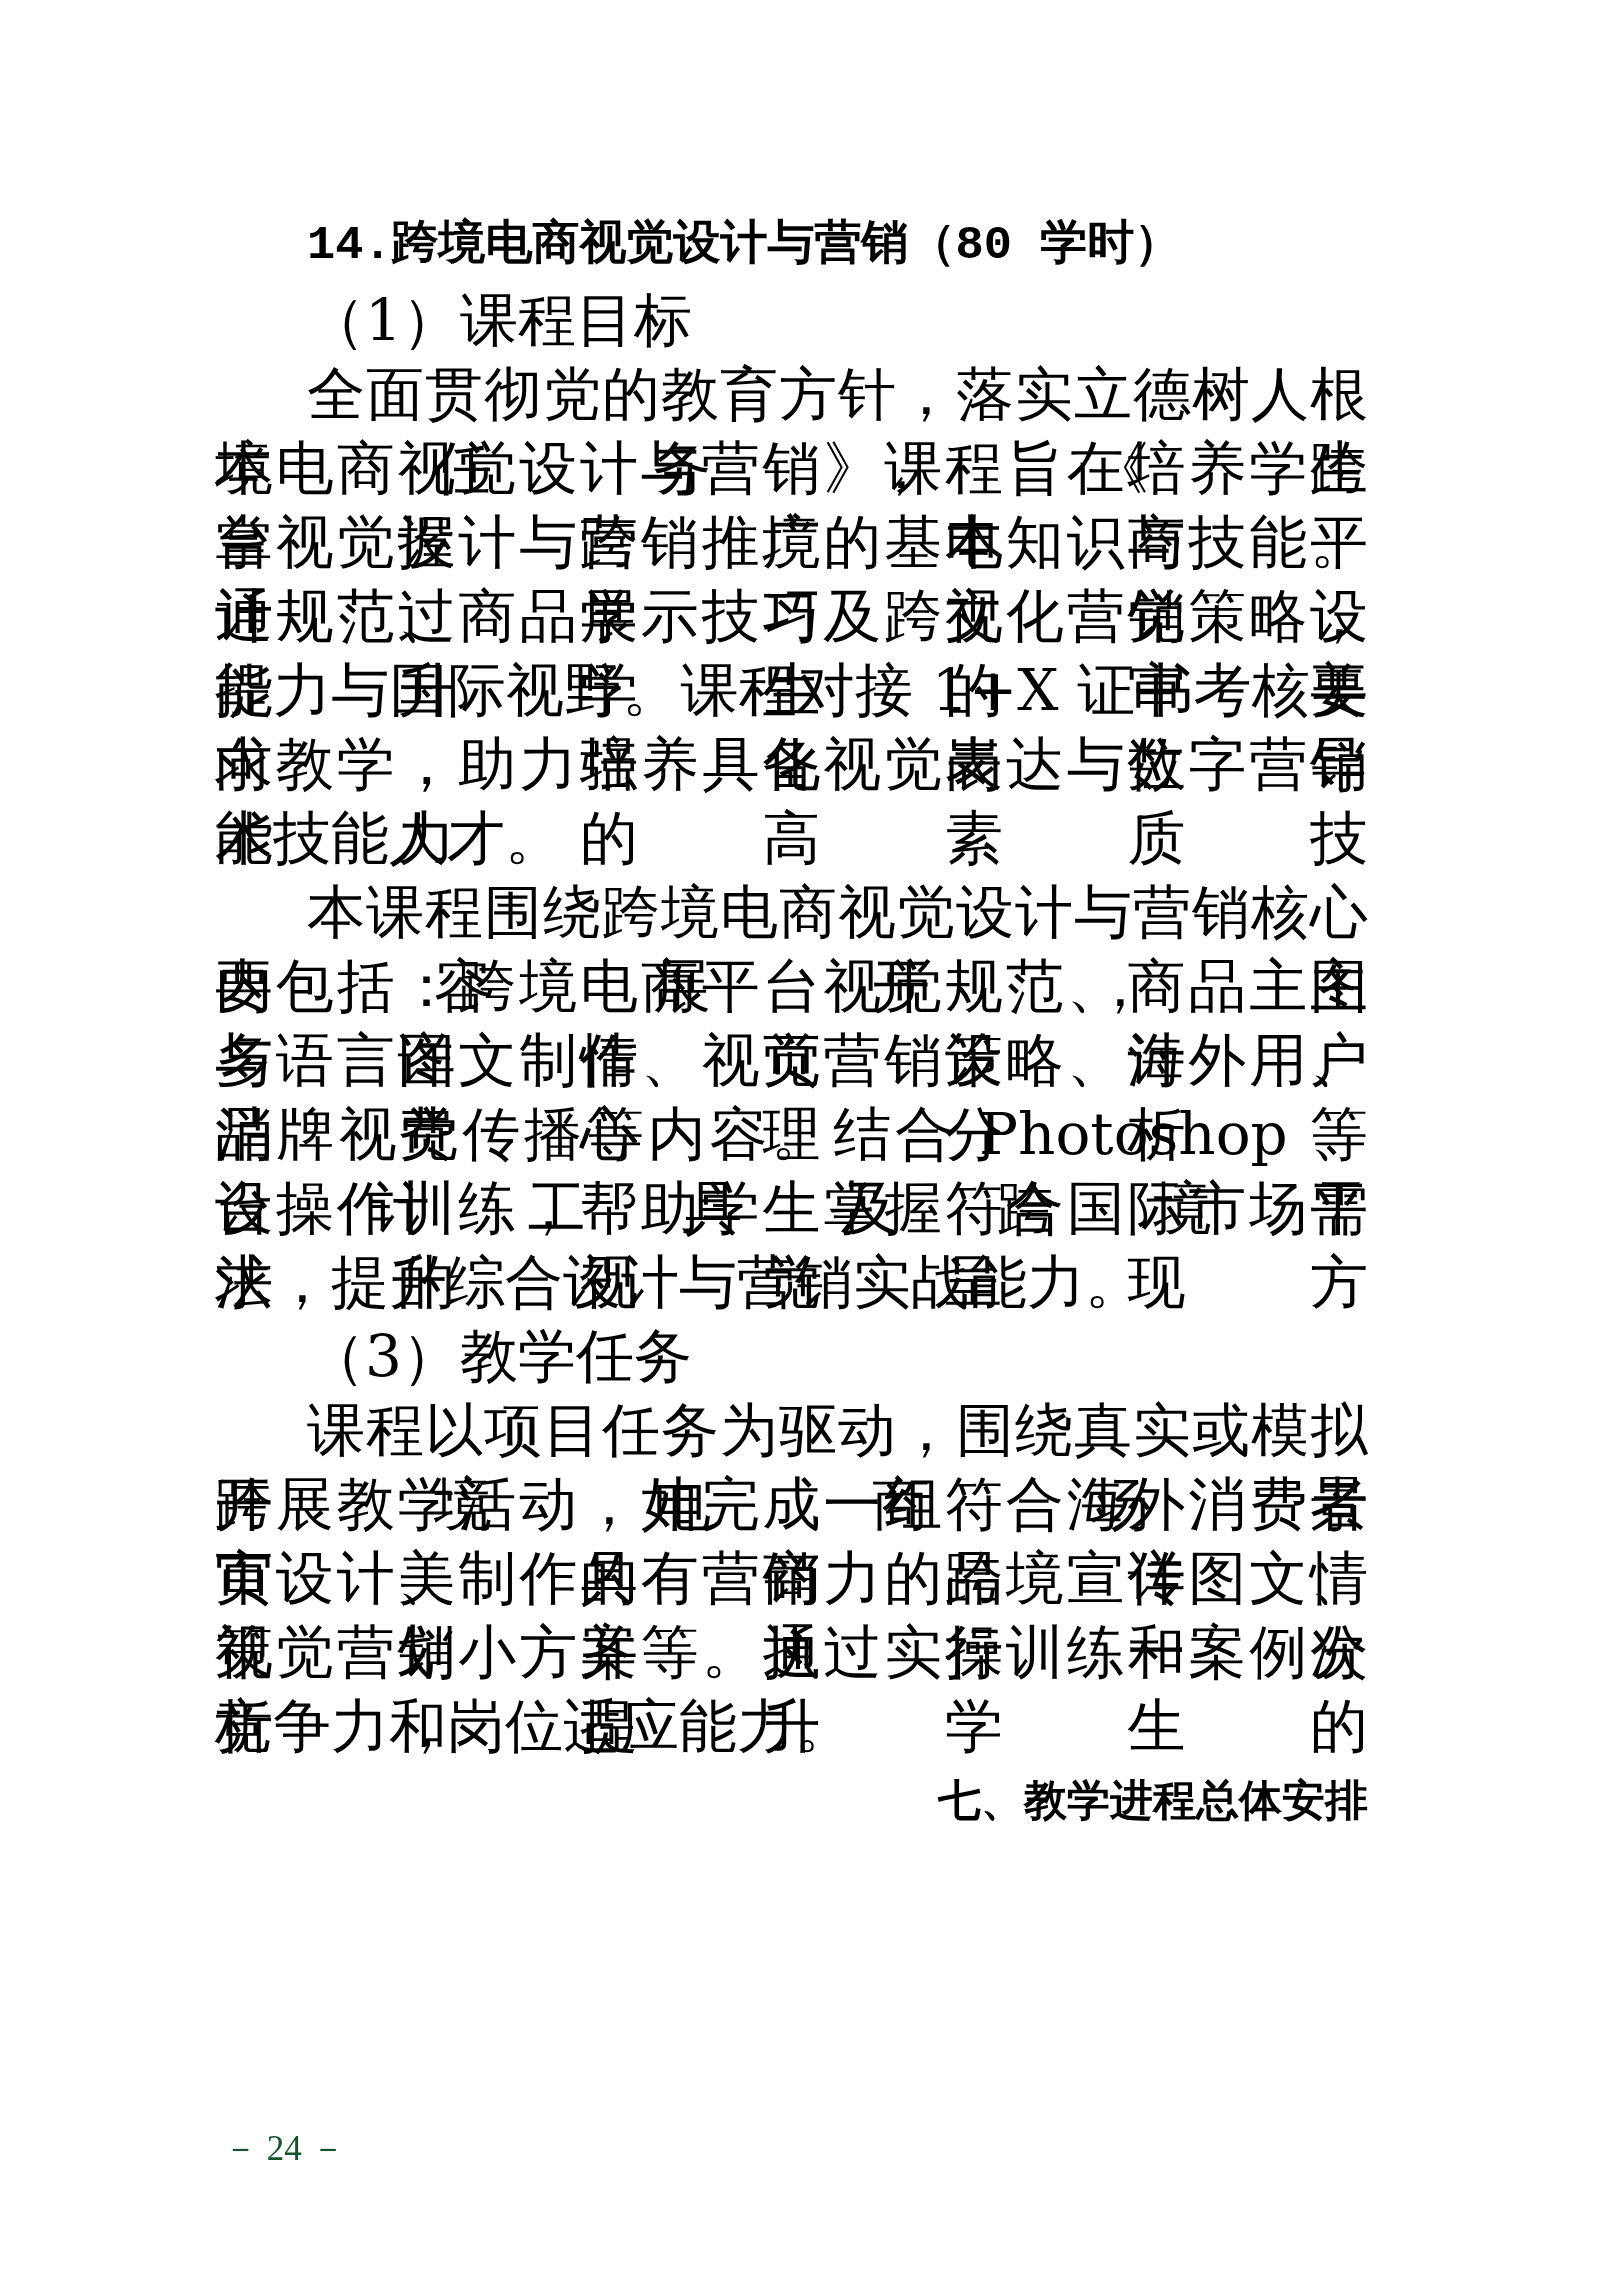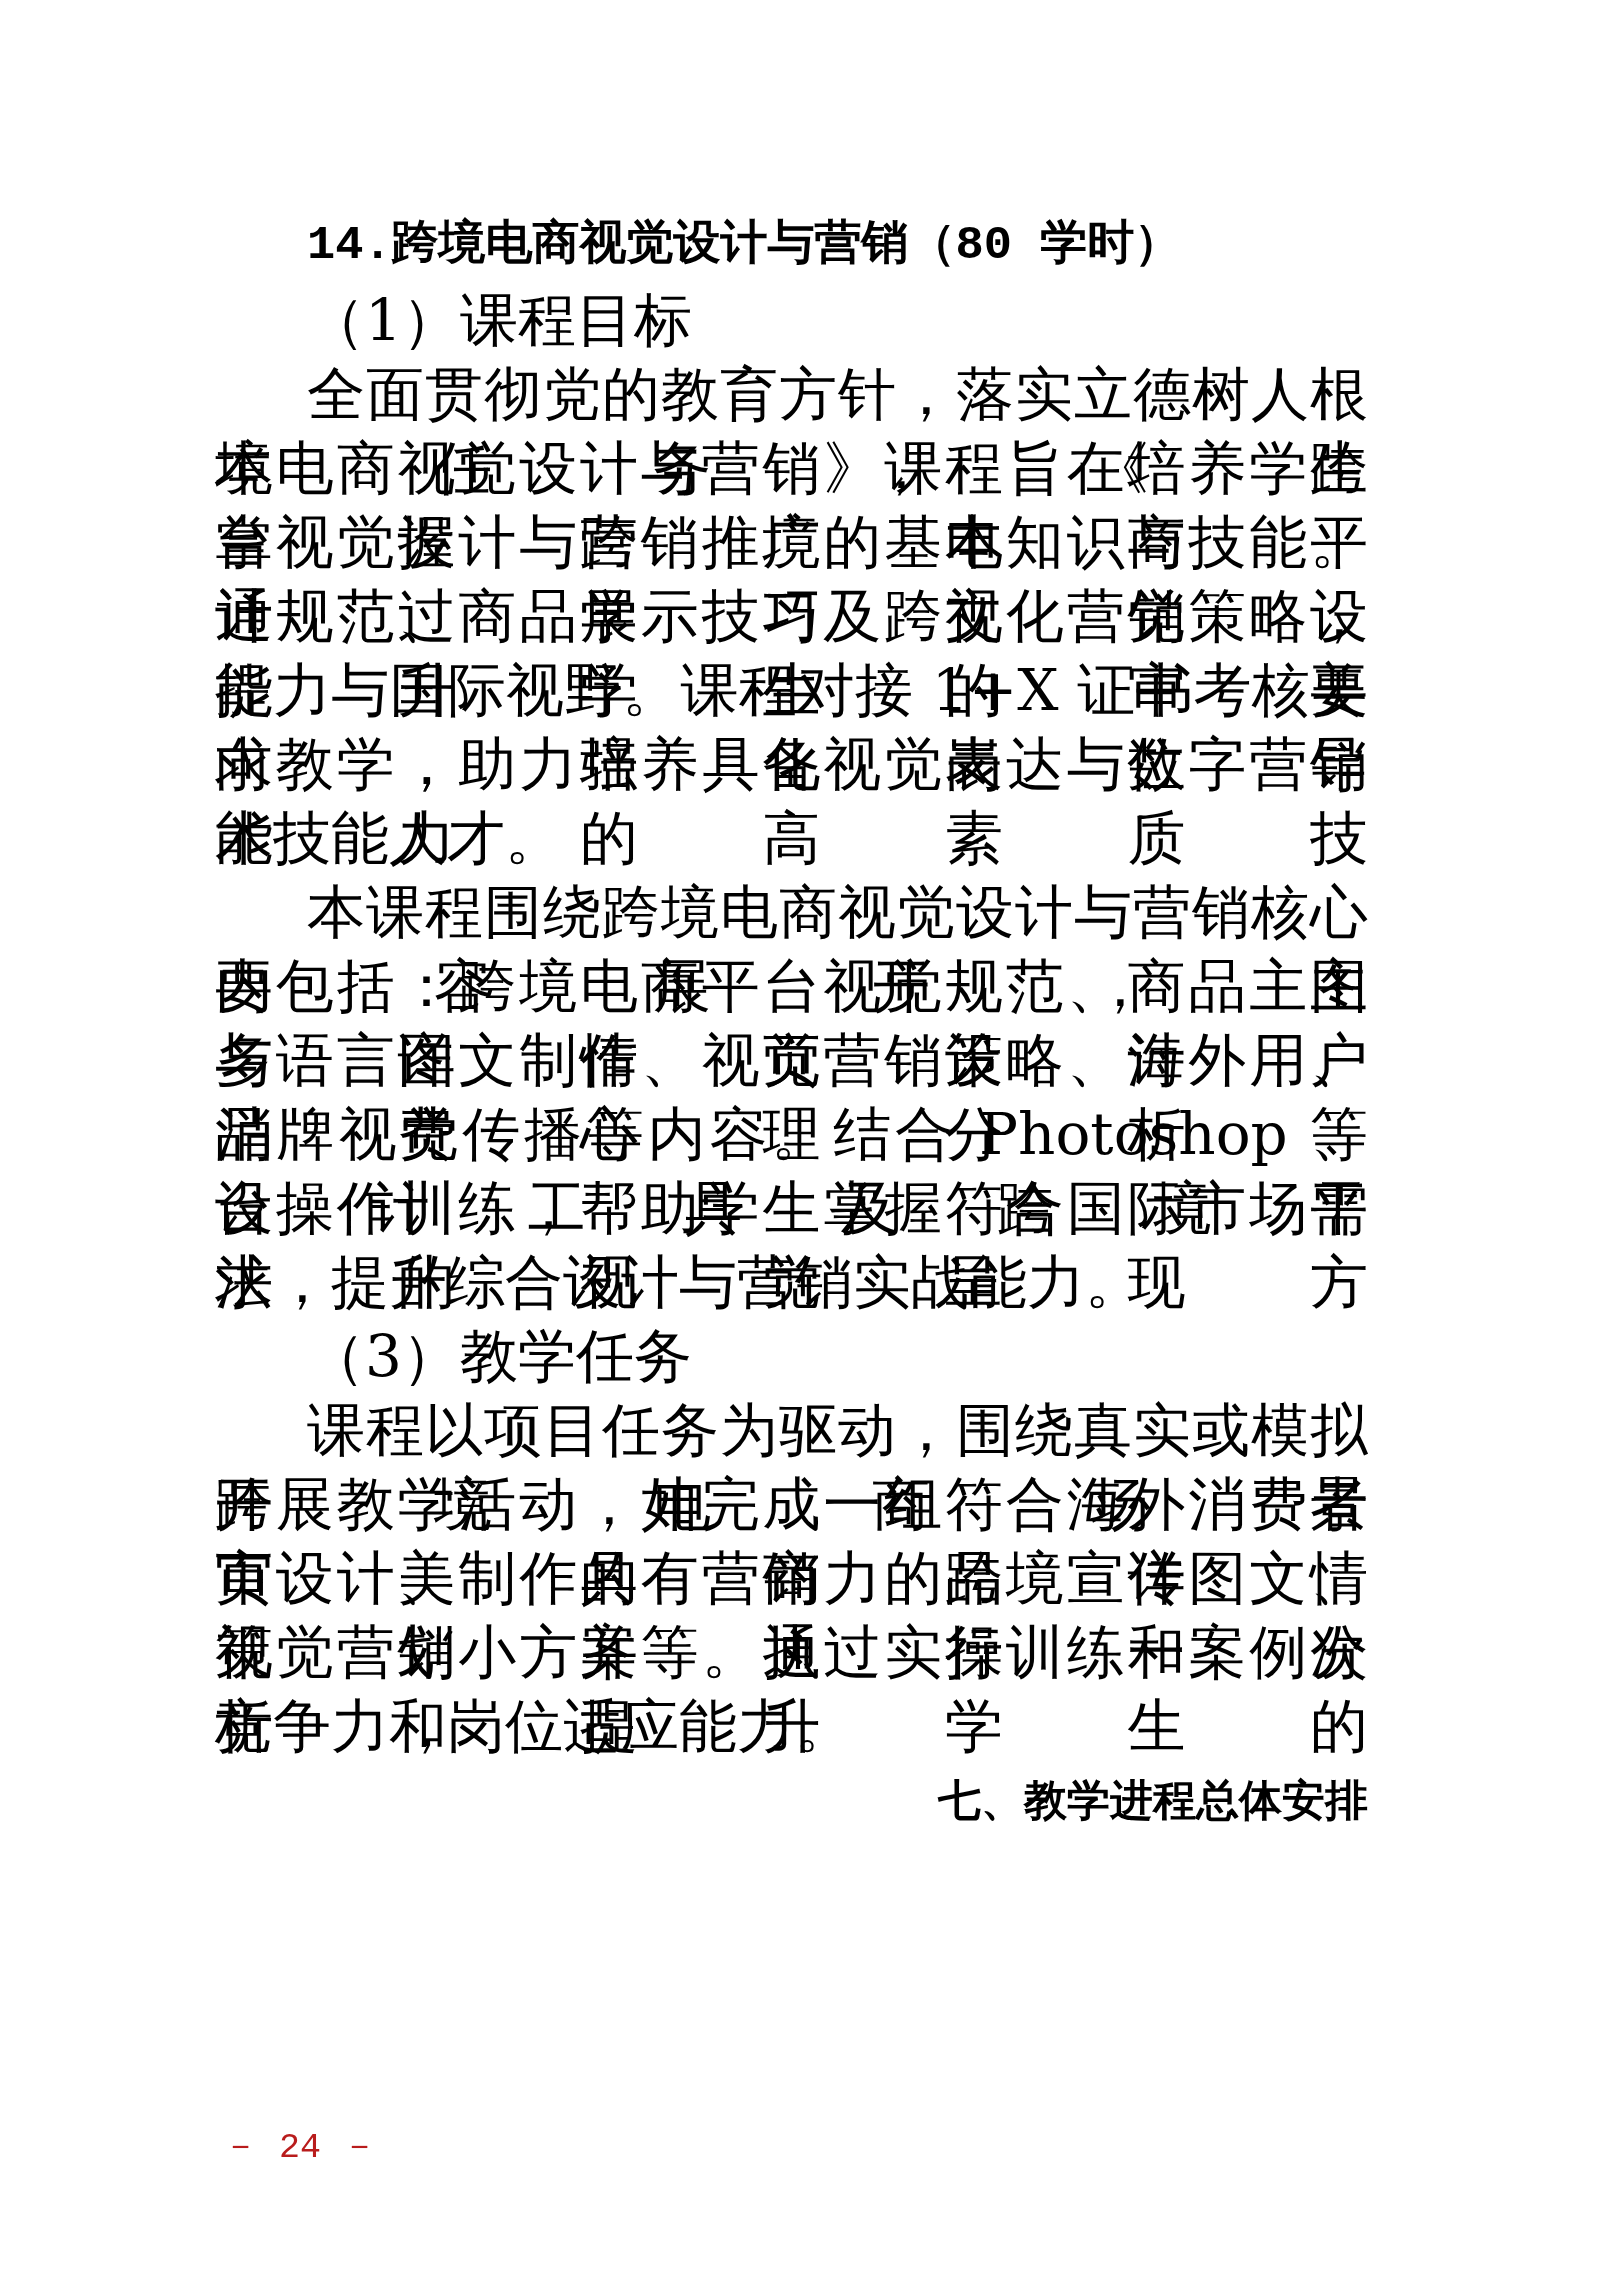--- a/index.html
+++ b/index.html
@@ -62,22 +62,22 @@
     font-size: 43px;
     text-indent: 84px;
     text-align: right;
   }
   .page-number {
     position: absolute;
     left: 223px;
     top: 2129px;
     font-size: 35px;
     line-height: 39px;
-    font-family: Liberation Mono, monospace;
-    color: #b91c1c;
+    font-family: Liberation Serif, serif;
+    color: #14532d;
   }
 </style>
 </head>
 <body>
 
 <div class="page">
   <div class="content">
 
     <div class="row title">14.跨境电商视觉设计与营销（80 学时）</div>
 

